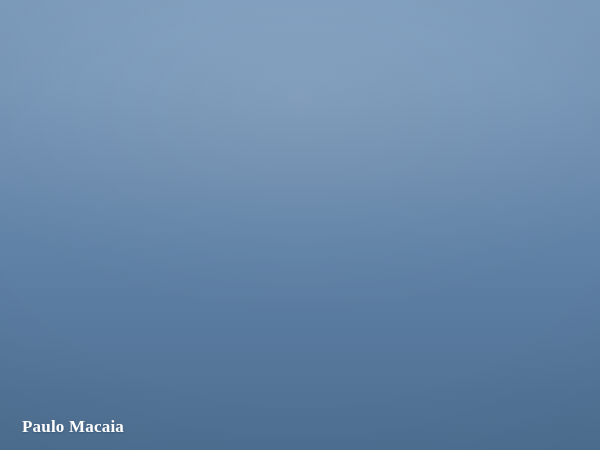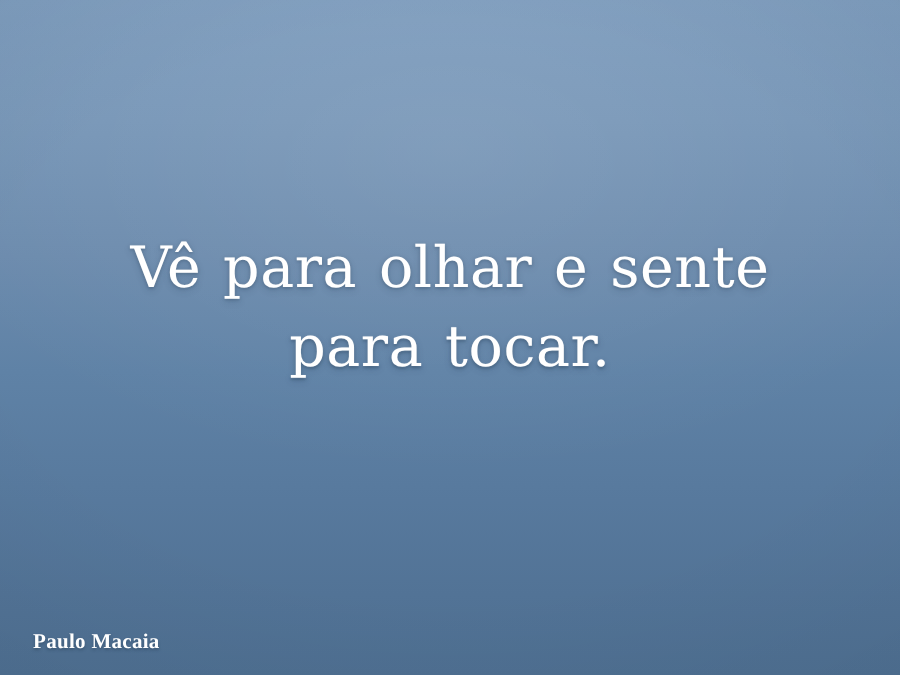--- a/index.html
+++ b/index.html
@@ -68,29 +68,27 @@
     white-space: pre-line;
   }
 
   #attribution {
     position: absolute;
     left: 22px;
     bottom: 13px;
     z-index: 3;
     color: #ffffff;
     font-family: "Liberation Serif", "DejaVu Serif", serif;
-    font-size: 14px;
+    font-size: 17px;
     font-weight: bold;
     letter-spacing: 0.2px;
     text-shadow: 0 1px 2px rgba(35, 60, 85, 0.45);
   }
 </style>
 </head>
 <body>
 
 <div id="quote-card">
 
-  <div id="quote-text">Vê para olhar e sente
-para tocar.</div>
 
   <div id="attribution">Paulo Macaia</div>
 
 </div>
 
 </body></html>

